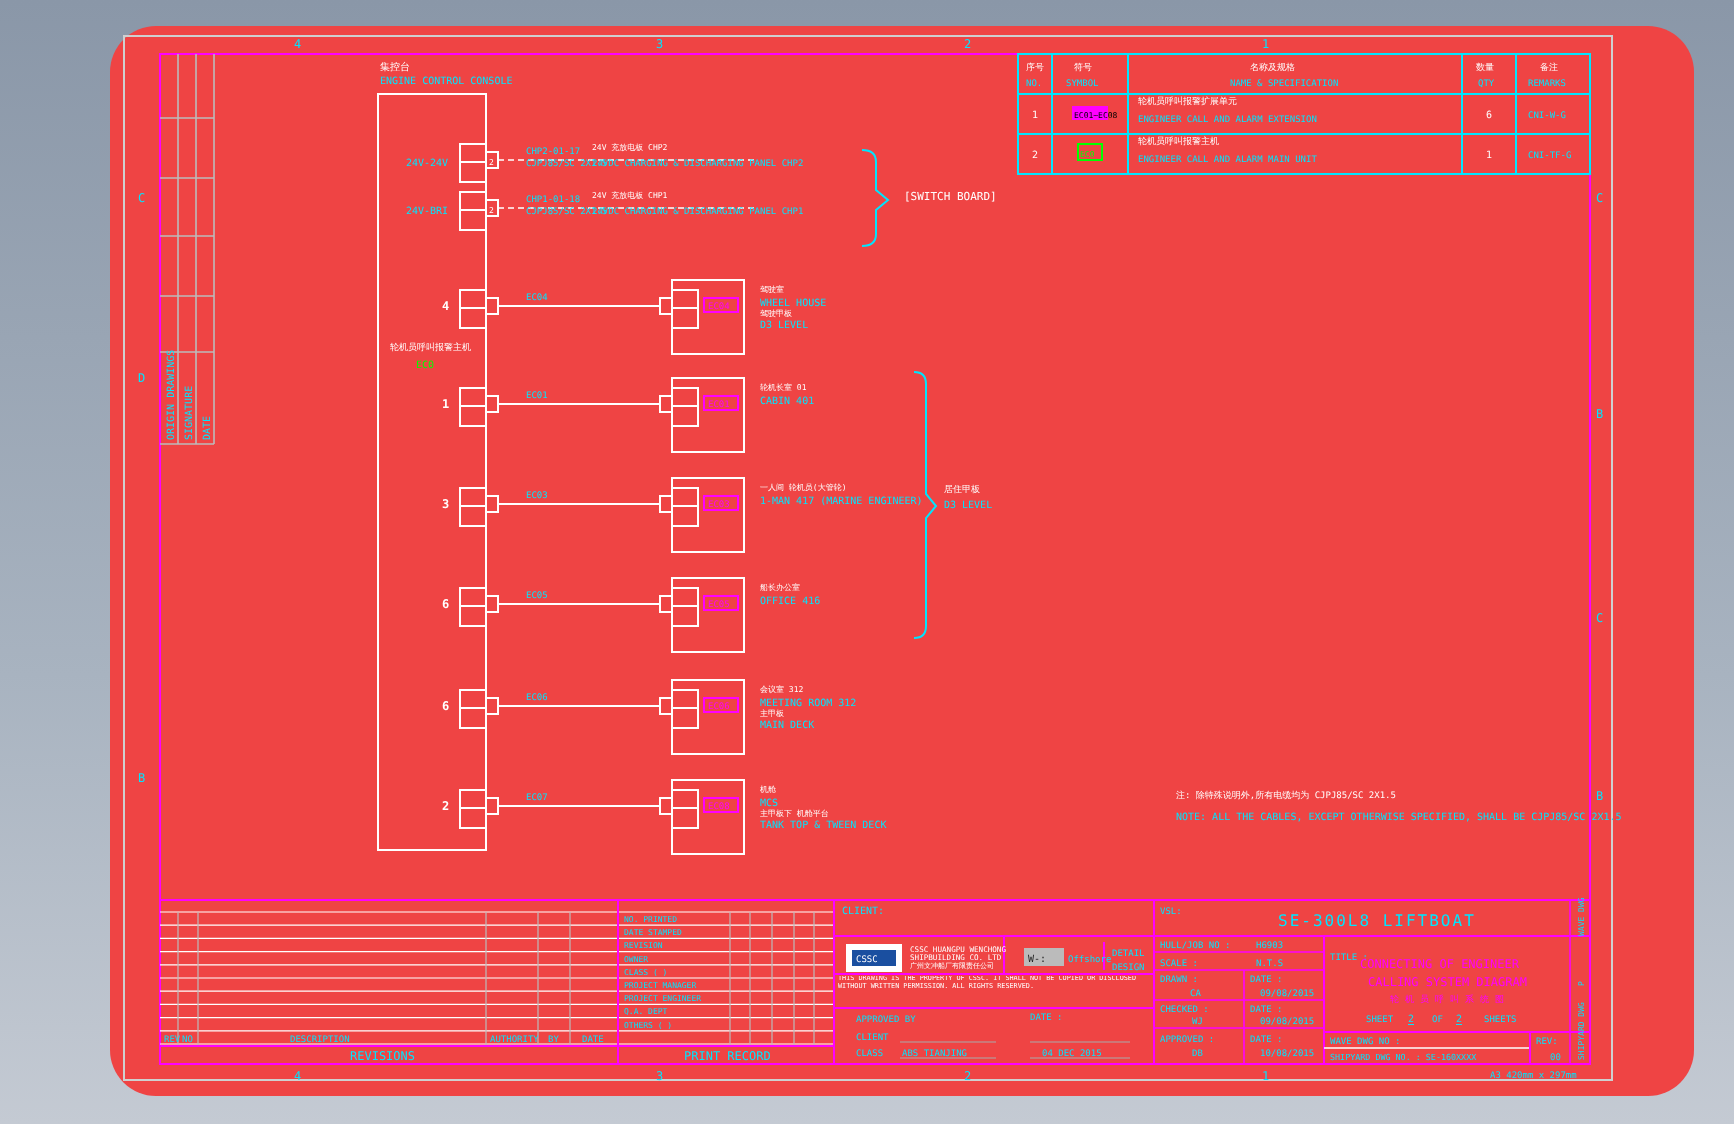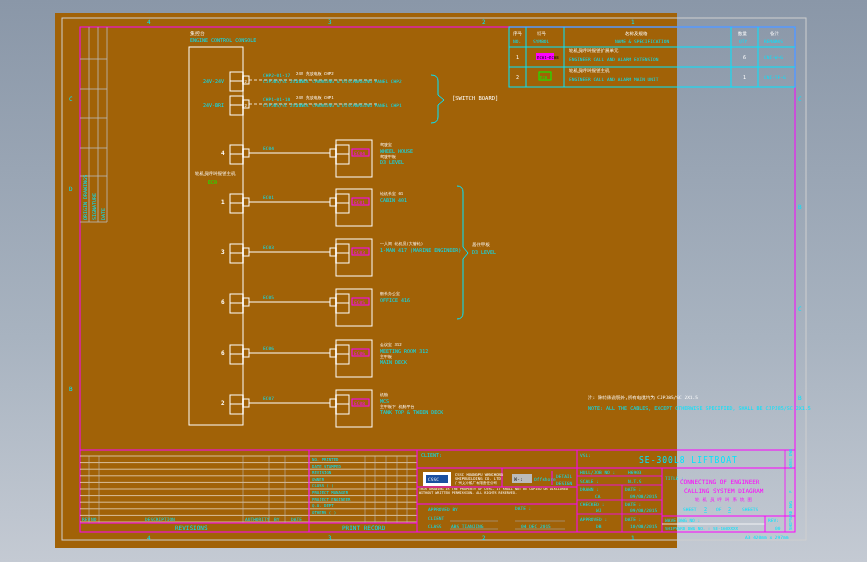--- a/index.html
+++ b/index.html
@@ -1,17 +1,17 @@
 <!DOCTYPE html>
 <html><head>
 <meta charset="utf-8">
 <style>
   html,body{margin:0;padding:0;}
   body{width:867px;height:562px;background:linear-gradient(180deg,#8a97a8 0%,#a8b3c0 60%,#c4cad3 100%);position:relative;overflow:hidden;font-family:"DejaVu Sans Mono","Liberation Mono",monospace;}
-  #sheet{position:absolute;left:55px;top:13px;width:622px;height:535px;background:#a16207;}
+  #sheet{position:absolute;left:55px;top:13px;width:792px;height:535px;background:#ef4444;border-radius:23px;}
   svg{position:absolute;left:0;top:0;}
   .t{font-family:"DejaVu Sans Mono","Liberation Mono",monospace;}
 </style>
 </head>
 <body>
 
 <div id="sheet">
 <svg id="dwg" width="758" height="535" viewBox="0 0 758 535">
 
   <rect x="7" y="5" width="744" height="522" fill="none" stroke="#cfcfcf" stroke-width="1"></rect>

